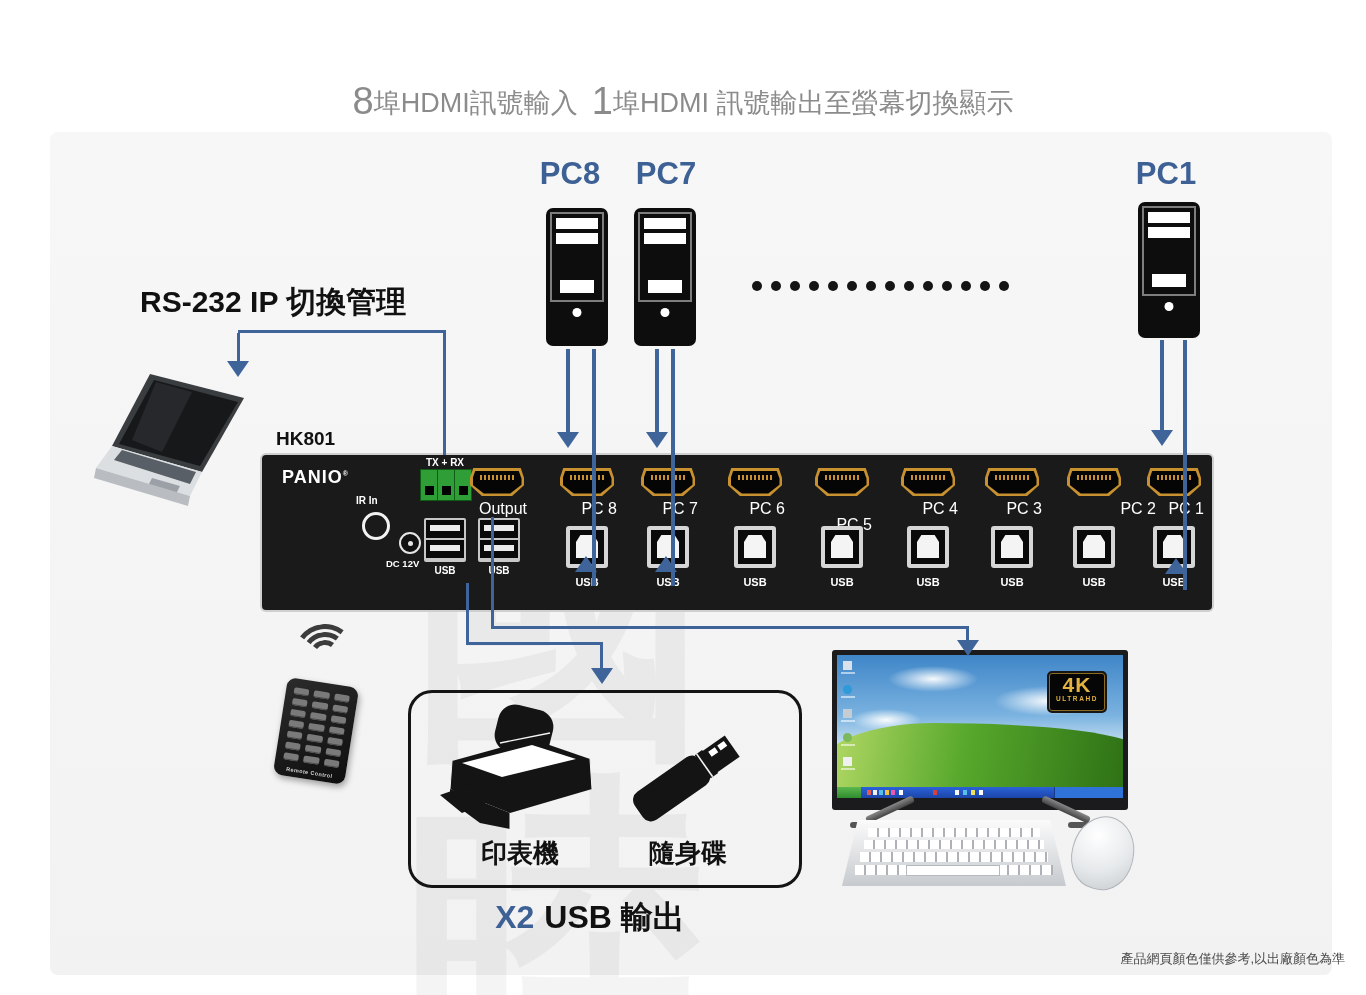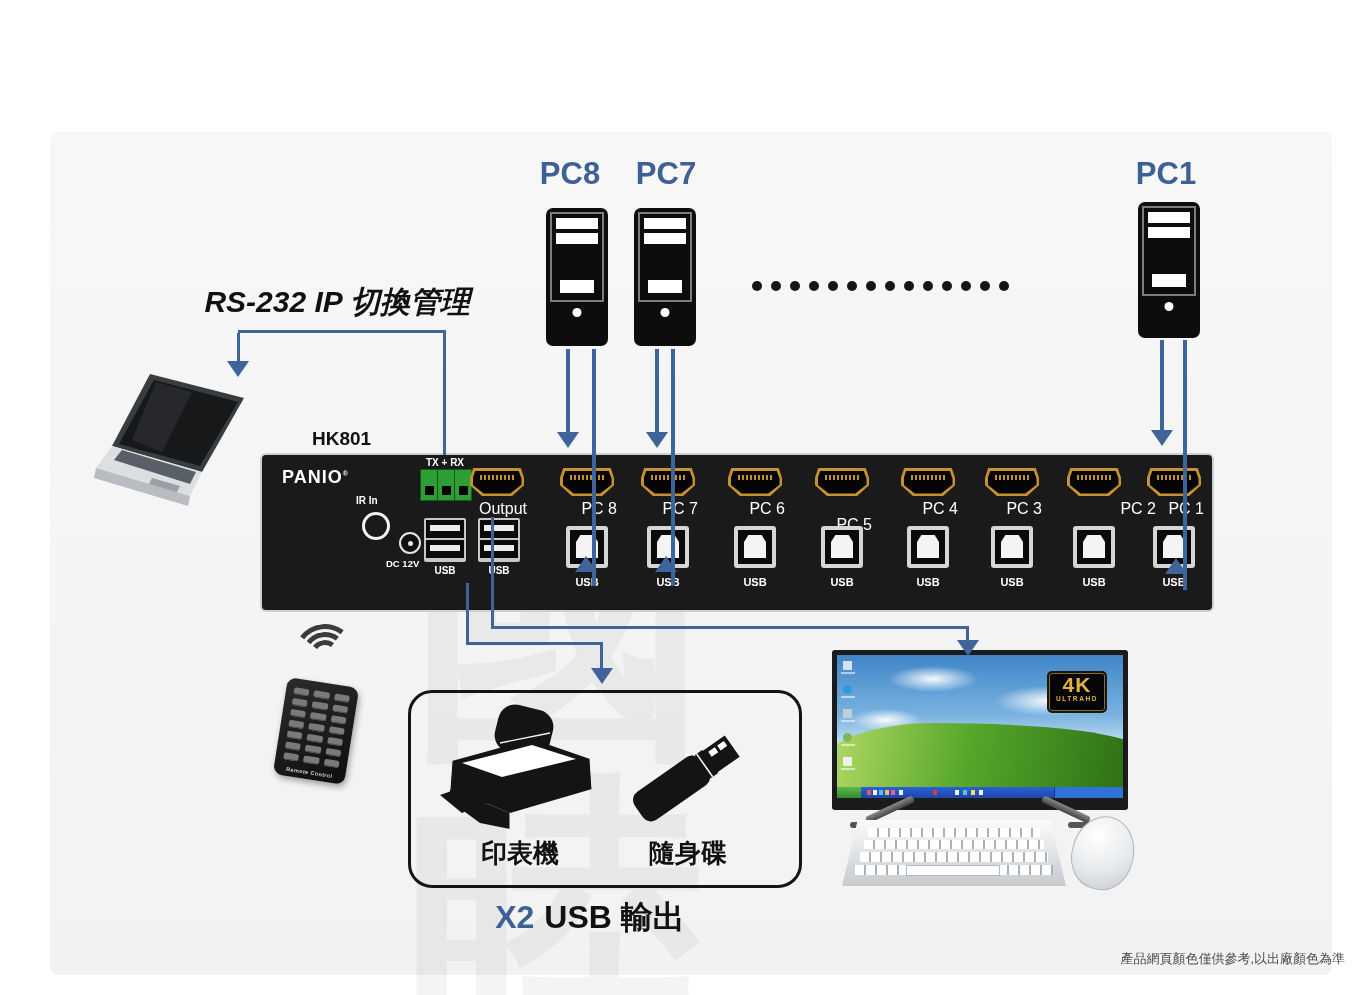--- a/index.html
+++ b/index.html
@@ -119,23 +119,24 @@
   svg{display:block;}
 </style>
 </head>
 <body>
 
 <div class="stage">
 
   <div class="abs diagram-bg"></div>
   <div class="abs watermark">國睦</div>
 
-
-  <div class="abs callout" style="left:140px;top:282px;width:330px;text-align:right;font-size:30px;font-style:italic;">RS-232 IP 切換管理</div>
-  <div class="abs callout" style="left:276px;top:428px;font-size:19px;margin-left:36px;">HK801</div>
+  <div class="abs subtitle"><span class="big">8</span><span>埠HDMI訊號輸入</span><span class="big big2">1</span><span>埠HDMI 訊號輸出至螢幕切換顯示</span></div>
+
+  <div class="abs callout" style="left:140px;top:282px;width:330px;text-align:left;font-size:30px;">RS-232 IP 切換管理</div>
+  <div class="abs callout" style="left:276px;top:428px;font-size:19px;">HK801</div>
   <div class="abs callout" style="left:430px;top:896px;width:320px;text-align:center;font-size:32px;"><span class="blue">X2</span><span style="margin-left:10px;">USB 輸出</span></div>
   <div class="abs footnote">產品網頁顏色僅供參考,以出廠顏色為準</div>
 
   <div class="abs pc-label" style="left:534px;top:156px;width:72px;">PC8</div>
   <div class="abs pc-label" style="left:630px;top:156px;width:72px;">PC7</div>
   <div class="abs pc-label" style="left:1130px;top:156px;width:72px;">PC1</div>
 
   <div class="abs tower" style="left:546px;top:208px;">
     <div class="face">
         <div class="bar1"></div>

